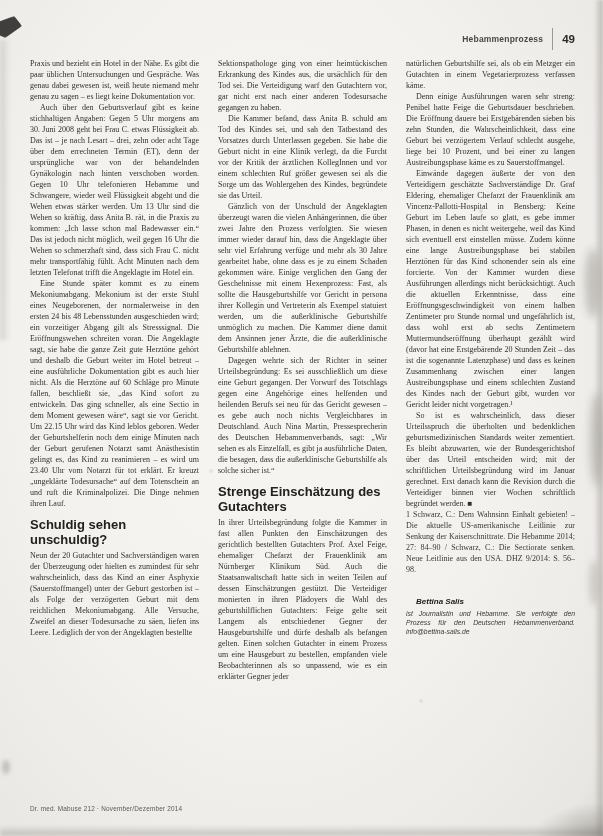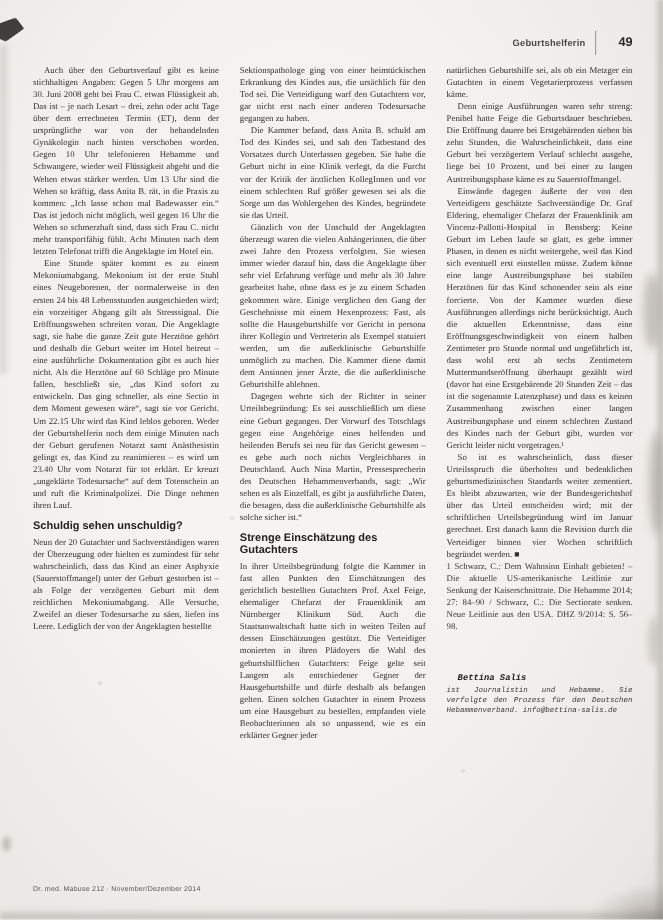--- a/index.html
+++ b/index.html
@@ -41,41 +41,41 @@
       480px 210px 0 1px rgba(90,88,85,.12), 210px 470px 0 1px rgba(90,88,85,.10),
       90px 620px 0 1px rgba(90,88,85,.12), 420px 700px 0 1px rgba(90,88,85,.10),
       540px 520px 0 1px rgba(90,88,85,.12), 260px 300px 0 1px rgba(90,88,85,.08);}
   
   .header{
     position:absolute;top:28px;right:28px;display:flex;align-items:center;gap:9px;
     font-family:"Liberation Sans", sans-serif;
   }
   .header .section{font-size:8.5px;font-weight:bold;color:#4a4845;letter-spacing:.2px;}
   .header .vrule{width:1px;height:22px;background:#9a9792;}
-  .header .pagenum{font-size:11.5px;font-weight:bold;color:#2b2926;margin-left:11px;}
+  .header .pagenum{font-size:11.5px;font-weight:bold;color:#2b2926;}
   
   .columns{
     position:absolute;left:30px;top:58px;width:545px;height:734px;
     display:flex;gap:19px;
     filter:blur(0.3px);
   }
   .col{width:169px;color:#33312e;}
   .col p{
     margin:0;font-size:8px;line-height:11px;text-align:justify;text-indent:10px;
   }
   .col p.cont{text-indent:0;}
   .col h3{
     margin:8px 0 3px 0;font-family:"Liberation Sans", sans-serif;
-    font-size:10px;font-weight:bold;color:#23211f;
+    font-size:13px;font-weight:bold;color:#23211f;
   }
   .footnote{
     margin-top:52px;font-size:6.4px;line-height:8.6px;text-align:left;color:#3a3835;
     text-indent:0 !important;
   }
-  .author{margin-top:36px;font-family:Liberation Mono, monospace;}
+  .author{margin-top:21px;font-family:Liberation Sans, sans-serif;}
   .author .name{font-size:8px;font-weight:bold;font-style:italic;color:#23211f;margin:0;}
   .author .bio{font-size:6.8px;font-style:italic;line-height:9px;color:#3a3835;margin:2px 0 0 0;text-indent:0;}
   
   .footer{
     position:absolute;left:30px;bottom:24px;
     font-family:"Liberation Sans", sans-serif;font-size:6.4px;color:#5b5955;letter-spacing:.2px;
     filter:blur(0.25px);
   }
 </style>
 </head>
@@ -88,28 +88,29 @@
   <div class="artifact edge-right"></div>
   <div class="artifact blotch-r1"></div>
   <div class="artifact blotch-r2"></div>
   <div class="artifact blotch-r3"></div>
   <div class="artifact edge-bottom"></div>
   <div class="artifact corner-br"></div>
   <div class="artifact mark-bl"></div>
   <div class="artifact speckles"></div>
 
   <div class="header">
-    <span class="section">Geburtshelferin</span>
+    <span class="section">Hebammenprozess</span>
     <span class="vrule"></span>
     <span class="pagenum">49</span>
   </div>
 
   <div class="columns">
 
     <div class="col">
+      <p class="cont">Praxis und bezieht ein Hotel in der Nähe. Es gibt die paar üblichen Untersuchungen und Gespräche. Was genau dabei gewesen ist, weiß heute niemand mehr genau zu sagen – es liegt keine Dokumentation vor.</p>
       <p>Auch über den Geburtsverlauf gibt es keine stichhaltigen Angaben: Gegen 5 Uhr morgens am 30. Juni 2008 geht bei Frau C. etwas Flüssigkeit ab. Das ist – je nach Lesart – drei, zehn oder acht Tage über dem errechneten Termin (ET), denn der ursprüngliche war von der behandelnden Gynäkologin nach hinten verschoben worden. Gegen 10 Uhr telefonieren Hebamme und Schwangere, wieder weil Flüssigkeit abgeht und die Wehen etwas stärker werden. Um 13 Uhr sind die Wehen so kräftig, dass Anita B. rät, in die Praxis zu kommen: „Ich lasse schon mal Badewasser ein.“ Das ist jedoch nicht möglich, weil gegen 16 Uhr die Wehen so schmerzhaft sind, dass sich Frau C. nicht mehr transportfähig fühlt. Acht Minuten nach dem letzten Telefonat trifft die Angeklagte im Hotel ein.</p>
       <p>Eine Stunde später kommt es zu einem Mekoniumabgang. Mekonium ist der erste Stuhl eines Neugeborenen, der normalerweise in den ersten 24 bis 48 Lebensstunden ausgeschieden wird; ein vorzeitiger Abgang gilt als Stresssignal. Die Eröffnungswehen schreiten voran. Die Angeklagte sagt, sie habe die ganze Zeit gute Herztöne gehört und deshalb die Geburt weiter im Hotel betreut – eine ausführliche Dokumentation gibt es auch hier nicht. Als die Herztöne auf 60 Schläge pro Minute fallen, beschließt sie, „das Kind sofort zu entwickeln. Das ging schneller, als eine Sectio in dem Moment gewesen wäre“, sagt sie vor Gericht. Um 22.15 Uhr wird das Kind leblos geboren. Weder der Geburtshelferin noch dem einige Minuten nach der Geburt gerufenen Notarzt samt Anästhesistin gelingt es, das Kind zu reanimieren – es wird um 23.40 Uhr vom Notarzt für tot erklärt. Er kreuzt „ungeklärte Todesursache“ auf dem Totenschein an und ruft die Kriminalpolizei. Die Dinge nehmen ihren Lauf.</p>
       <h3>Schuldig sehen unschuldig?</h3>
       <p class="cont">Neun der 20 Gutachter und Sachverständigen waren der Überzeugung oder hielten es zumindest für sehr wahrscheinlich, dass das Kind an einer Asphyxie (Sauerstoffmangel) unter der Geburt gestorben ist – als Folge der verzögerten Geburt mit dem reichlichen Mekoniumabgang. Alle Versuche, Zweifel an dieser Todesursache zu säen, liefen ins Leere. Lediglich der von der Angeklagten bestellte</p>
     </div>
 
     <div class="col">
       <p class="cont">Sektionspathologe ging von einer heimtückischen Erkrankung des Kindes aus, die ursächlich für den Tod sei. Die Verteidigung warf den Gutachtern vor, gar nicht erst nach einer anderen Todesursache gegangen zu haben.</p>
       <p>Die Kammer befand, dass Anita B. schuld am Tod des Kindes sei, und sah den Tatbestand des Vorsatzes durch Unterlassen gegeben. Sie habe die Geburt nicht in eine Klinik verlegt, da die Furcht vor der Kritik der ärztlichen KollegInnen und vor einem schlechten Ruf größer gewesen sei als die Sorge um das Wohlergehen des Kindes, begründete sie das Urteil.</p>
       <p>Gänzlich von der Unschuld der Angeklagten überzeugt waren die vielen Anhängerinnen, die über zwei Jahre den Prozess verfolgten. Sie wiesen immer wieder darauf hin, dass die Angeklagte über sehr viel Erfahrung verfüge und mehr als 30 Jahre gearbeitet habe, ohne dass es je zu einem Schaden gekommen wäre. Einige verglichen den Gang der Geschehnisse mit einem Hexenprozess: Fast, als sollte die Hausgeburtshilfe vor Gericht in persona ihrer Kollegin und Vertreterin als Exempel statuiert werden, um die außerklinische Geburtshilfe unmöglich zu machen. Die Kammer diene damit dem Ansinnen jener Ärzte, die die außerklinische Geburtshilfe ablehnen.</p>

